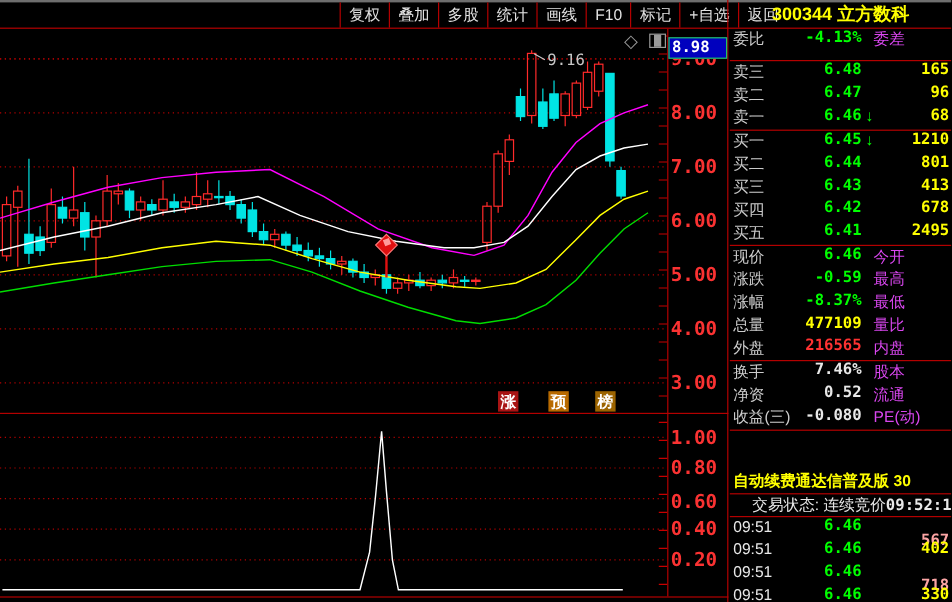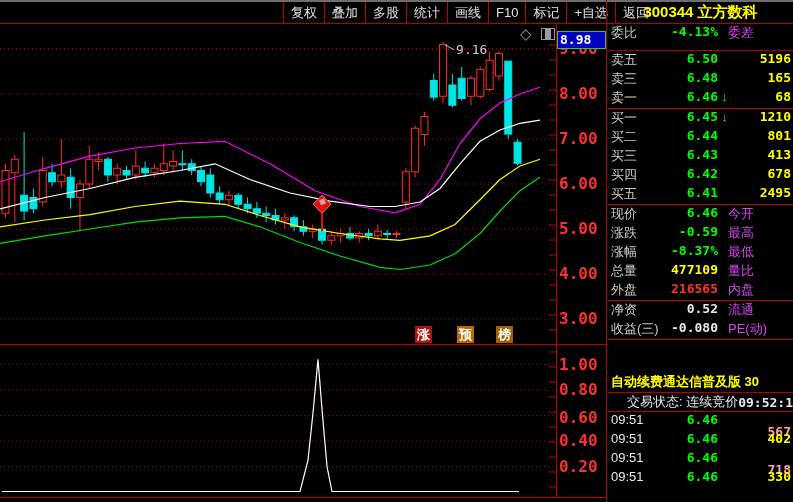--- a/index.html
+++ b/index.html
@@ -370,32 +370,32 @@
 
   <div id="quote-panel">
     <div class="qrow qrow-weibi">
       <span class="qlabel">委比</span>
       <span class="qval num green">-4.13%</span>
       <span class="qlabel2">委差</span>
     </div>
     <div class="qdiv"></div>
     <div id="sell-rows">
         <div class="qrow">
-          <span class="qlabel">卖五</span>
-          <span class="qval num green">6.50</span>
-          <span class="arrow green"></span>
-          <span class="qvol num yellow">5196</span>
-        </div>
-        <div class="qrow">
           <span class="qlabel">卖三</span>
           <span class="qval num green">6.48</span>
           <span class="arrow green"></span>
           <span class="qvol num yellow">165</span>
         </div>
         <div class="qrow">
+          <span class="qlabel">卖二</span>
+          <span class="qval num green">6.47</span>
+          <span class="arrow green"></span>
+          <span class="qvol num yellow">96</span>
+        </div>
+        <div class="qrow">
           <span class="qlabel">卖一</span>
           <span class="qval num green">6.46</span>
           <span class="arrow green">↓</span>
           <span class="qvol num yellow">68</span>
         </div>
       </div>
     <div class="qdiv"></div>
     <div id="buy-rows">
         <div class="qrow">
           <span class="qlabel">买一</span>
@@ -452,20 +452,25 @@
         </div>
         <div class="qrow">
           <span class="qlabel">外盘</span>
           <span class="qval num red2">216565</span>
           <span class="qlabel2">内盘</span>
         </div>
       </div>
     <div class="qdiv"></div>
     <div id="info2-rows">
         <div class="qrow">
+          <span class="qlabel">换手</span>
+          <span class="qval num white">7.46%</span>
+          <span class="qlabel2">股本</span>
+        </div>
+        <div class="qrow">
           <span class="qlabel">净资</span>
           <span class="qval num white">0.52</span>
           <span class="qlabel2">流通</span>
         </div>
         <div class="qrow">
           <span class="qlabel">收益(三)</span>
           <span class="qval num white">-0.080</span>
           <span class="qlabel2">PE(动)</span>
         </div>
       </div>

